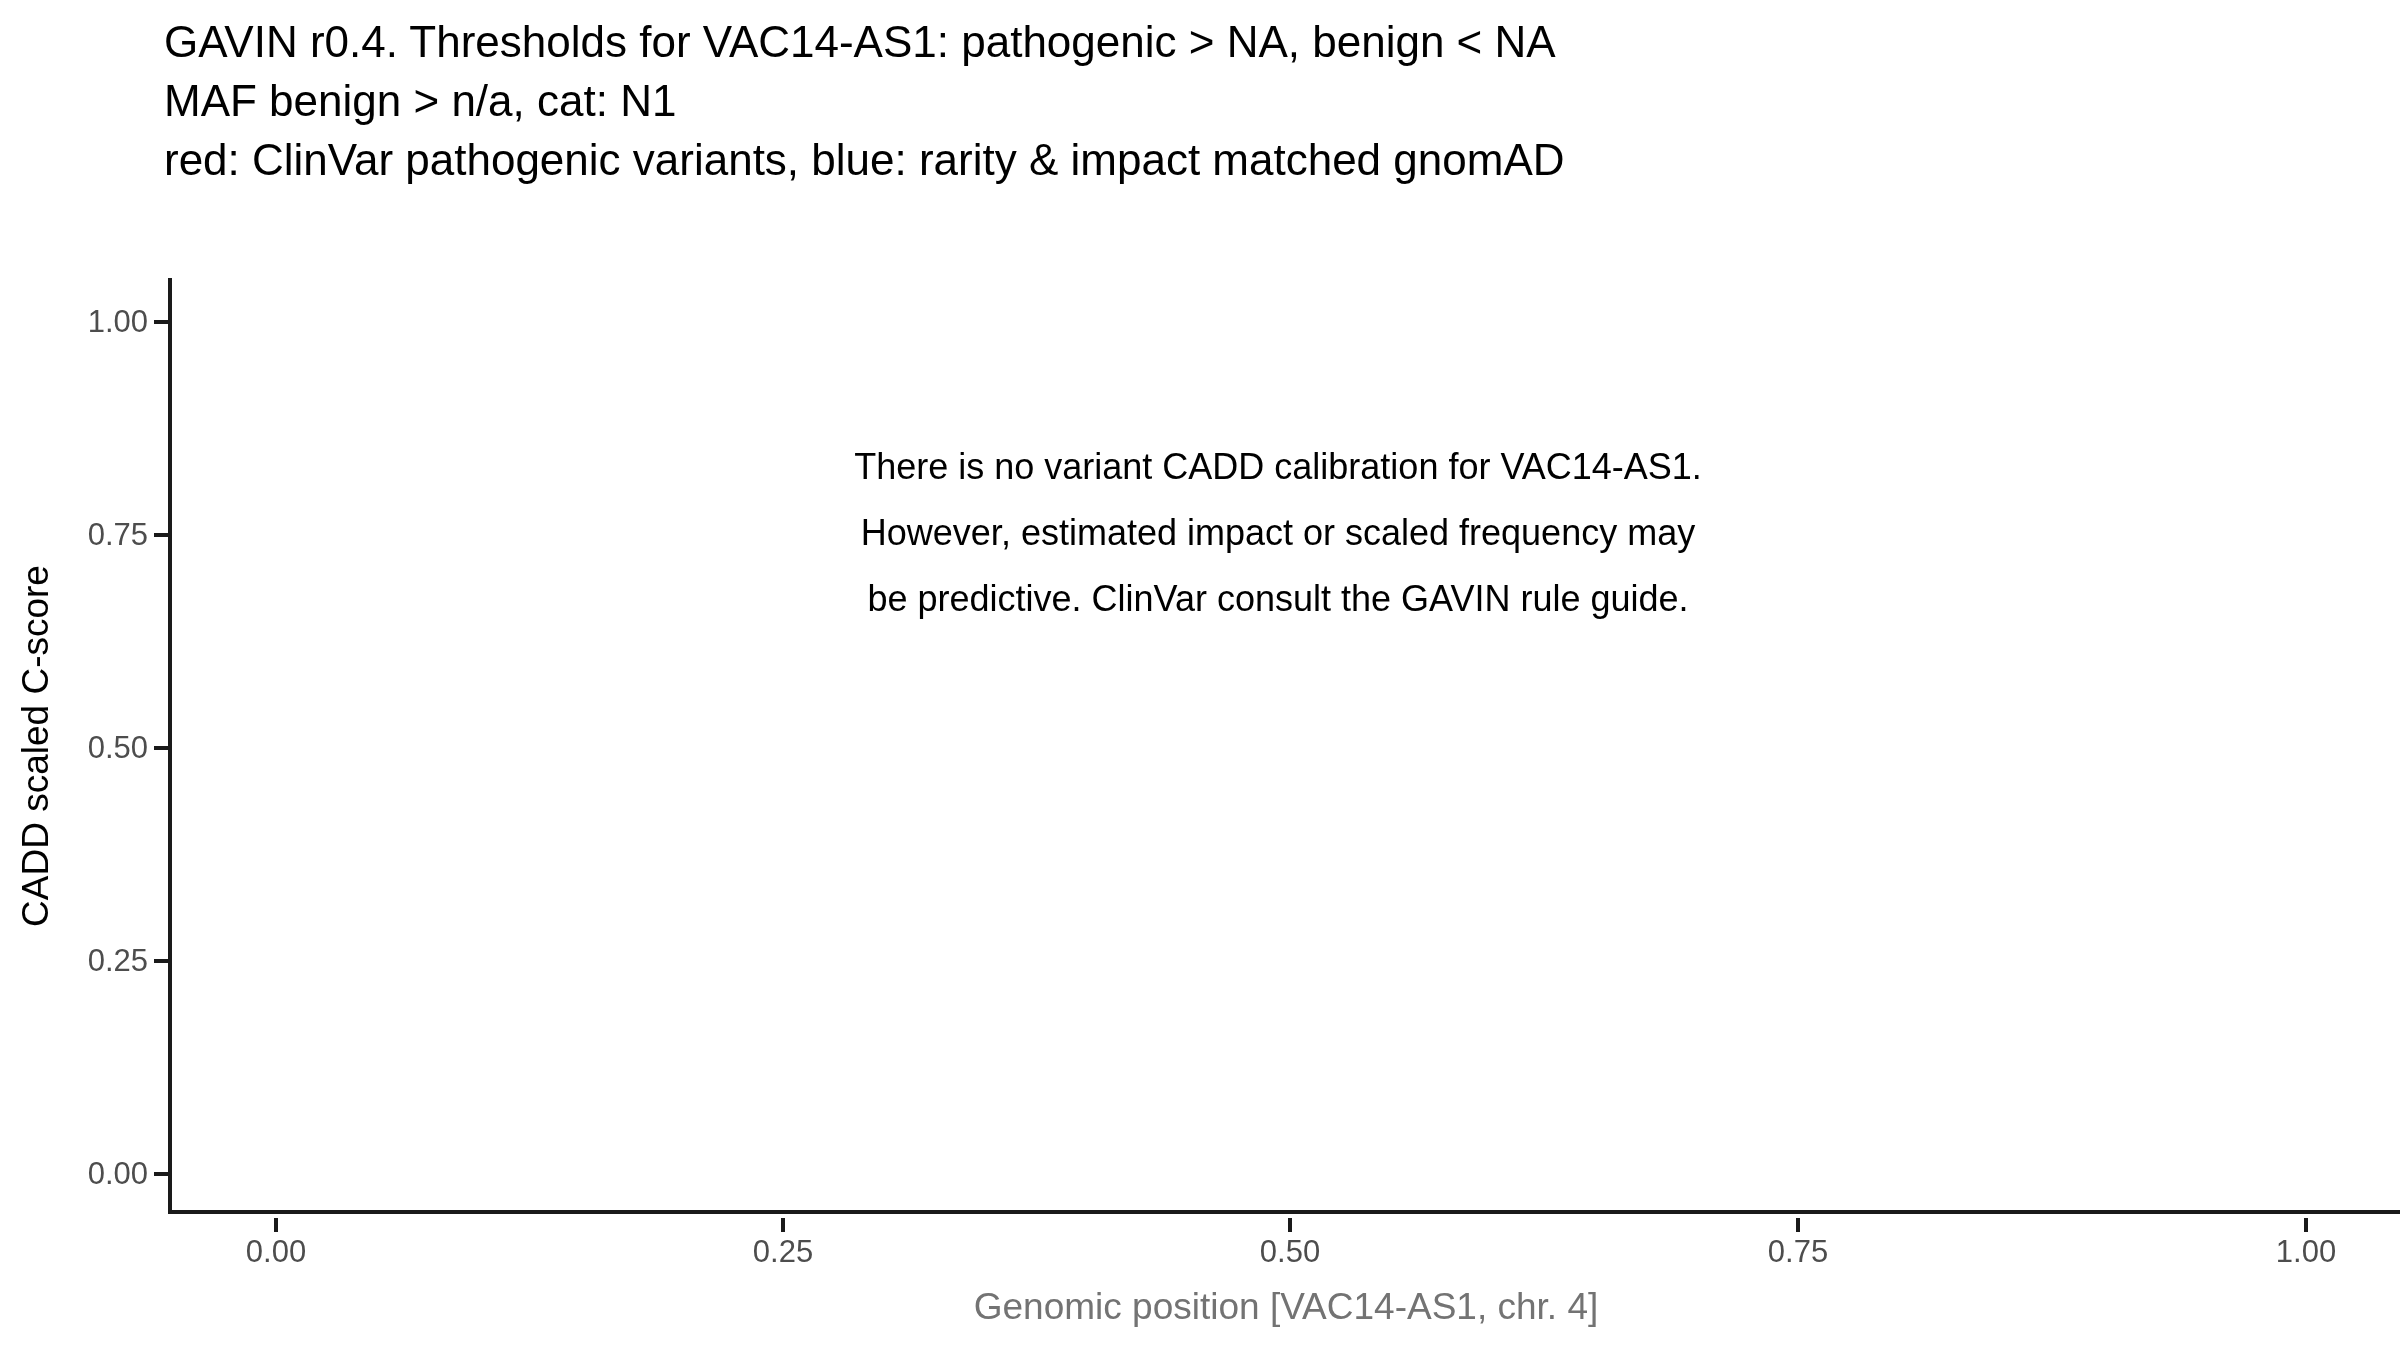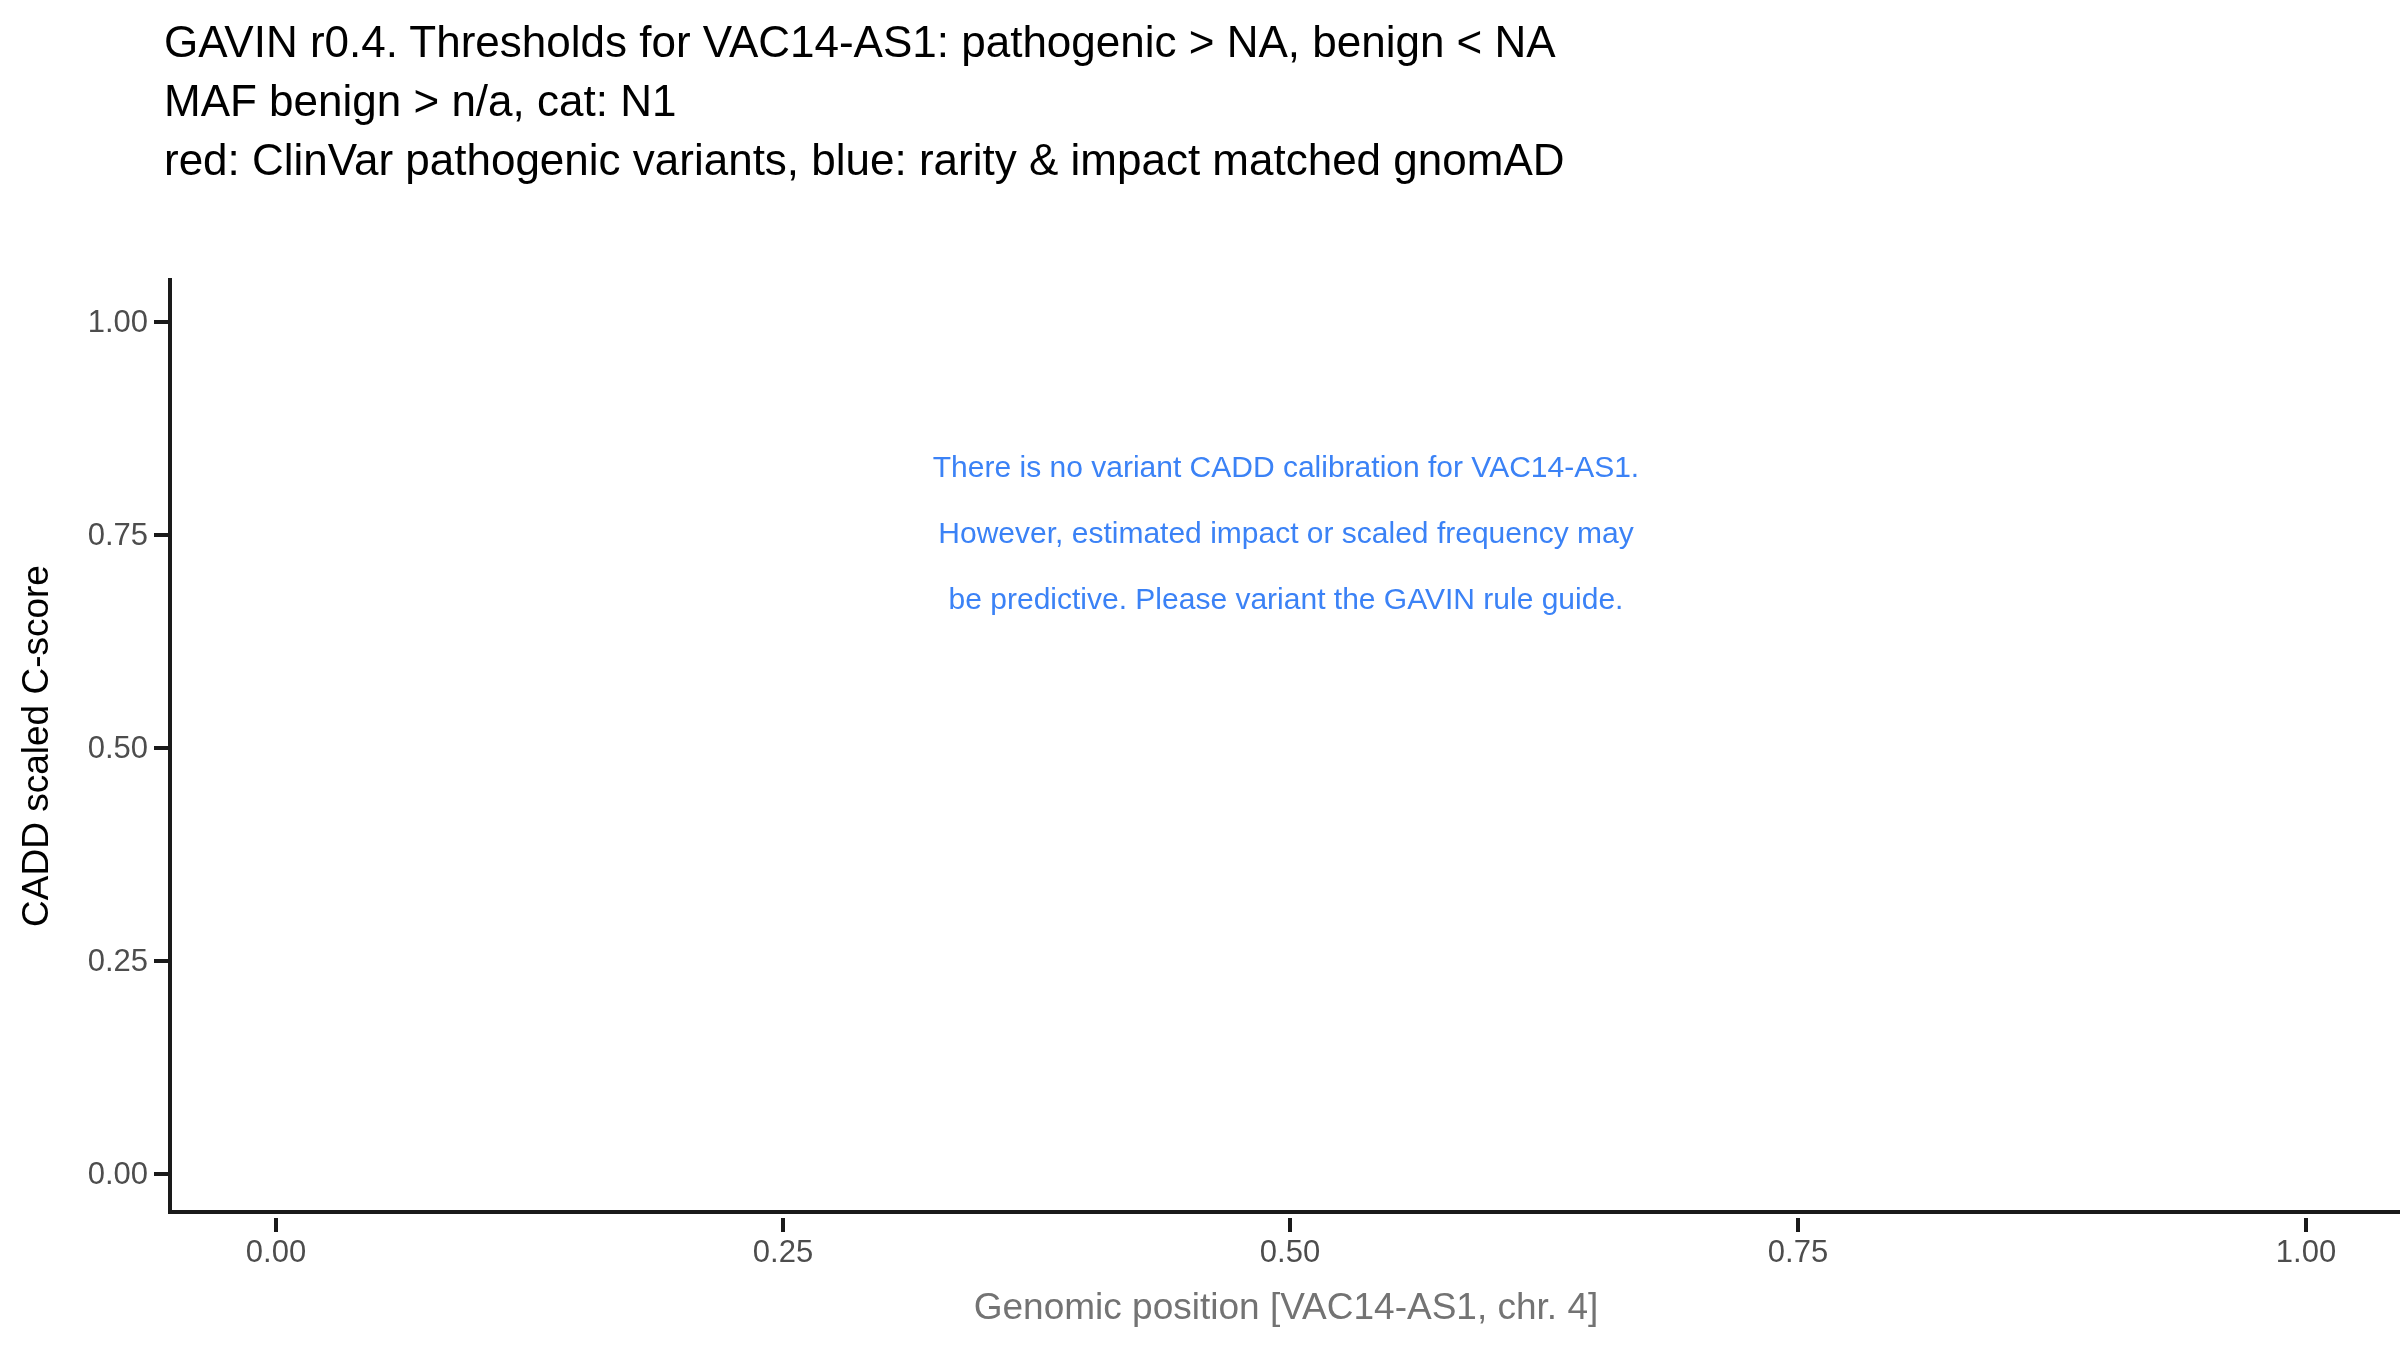--- a/index.html
+++ b/index.html
@@ -24,23 +24,23 @@
     position: absolute; left: 168px; top: 278px;
     width: 2232px; height: 936px;
     box-sizing: border-box;
     border-left: 4px solid #1a1a1a;
     border-bottom: 4px solid #1a1a1a;
     background: #ffffff;
   }
 
   
   .annotation {
-    position: absolute; left: 172px; width: 2228px; top: 434px;
+    position: absolute; left: 164px; width: 2228px; top: 434px;
     text-align: center;
-    color: #3b82f6; font-size: 30px; line-height: 66px;
+    color: #000000; font-size: 36px; line-height: 66px;
   }
 
   
   .ytick {
     position: absolute; left: 154px; width: 14px; height: 4px;
     background: #1a1a1a;
   }
   .xtick {
     position: absolute; top: 1218px; width: 4px; height: 14px;
     background: #1a1a1a;
@@ -81,21 +81,21 @@
     <div>GAVIN r0.4. Thresholds for VAC14-AS1: pathogenic &gt; NA, benign &lt; NA</div>
     <div>MAF benign &gt; n/a, cat: N1</div>
     <div>red: ClinVar pathogenic variants, blue: rarity &amp; impact matched gnomAD</div>
   </div>
 
   <div class="panel"></div>
 
   <div class="annotation">
     <div>There is no variant CADD calibration for VAC14-AS1.</div>
     <div>However, estimated impact or scaled frequency may</div>
-    <div>be predictive. Please variant the GAVIN rule guide.</div>
+    <div>be predictive. ClinVar consult the GAVIN rule guide.</div>
   </div>
 
   <div class="ytick" style="top:320px"></div>
   <div class="ytick" style="top:533px"></div>
   <div class="ytick" style="top:746px"></div>
   <div class="ytick" style="top:959px"></div>
   <div class="ytick" style="top:1172px"></div>
 
   <div class="ytick-label" style="top:302px">1.00</div>
   <div class="ytick-label" style="top:515px">0.75</div>

